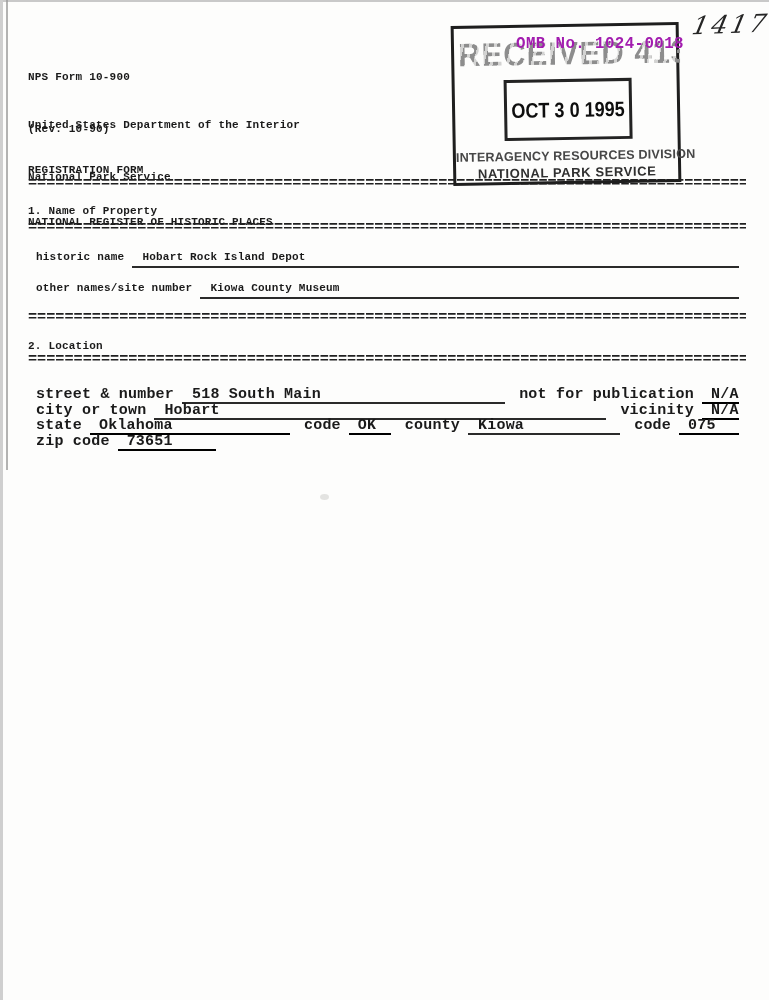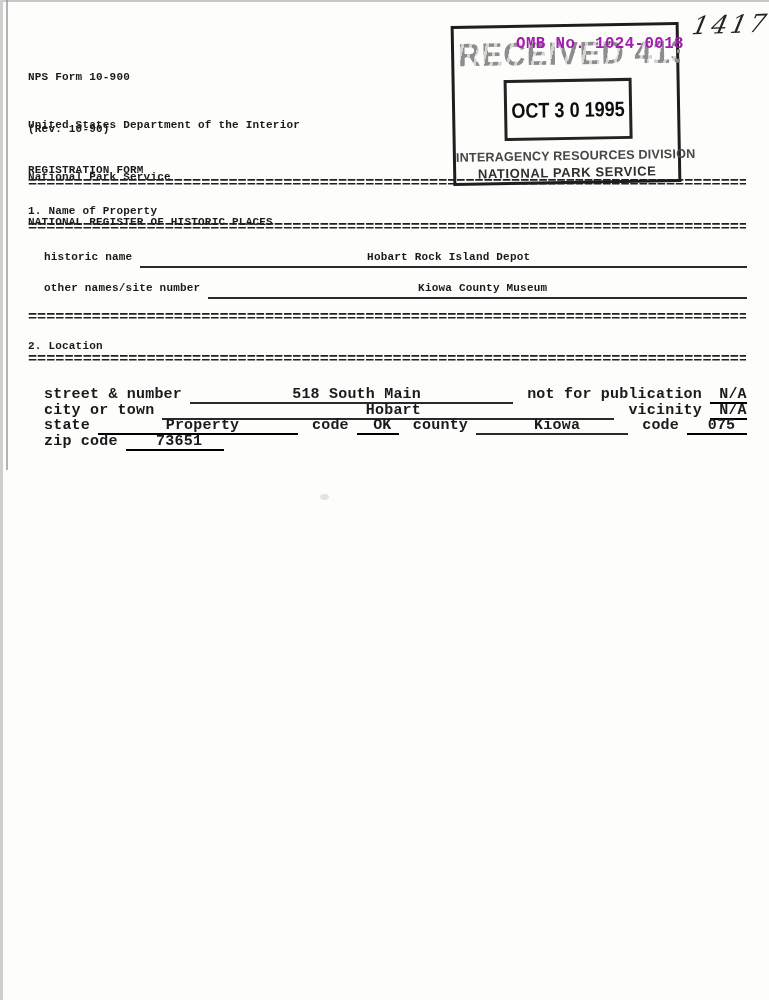--- a/index.html
+++ b/index.html
@@ -31,21 +31,21 @@
   #divider-1 { top: 176px; }
   #divider-2 { top: 220px; }
   #divider-3 { top: 310px; }
   #divider-4 { top: 352px; }
 
   .section-heading { position: absolute; left: 28px; }
   #heading-1 { top: 203px; }
   #heading-2 { top: 338px; }
 
   
-  .field-row { position: absolute; left: 44px; width: 703px; display: flex; align-items: baseline; text-align: center; }
+  .field-row { position: absolute; left: 36px; width: 703px; display: flex; align-items: baseline; }
   .field-row .label { flex: none; }
   .ufill { flex: 1; border-bottom: 2px solid #2a2a2a; padding-left: 10px; margin-left: 8px; white-space: pre; }
   .ufix  { flex: none; border-bottom: 2px solid #000000; padding-left: 9px; margin-left: 8px; white-space: pre; }
   .gap-label { margin-left: 14px; flex: none; }
 
   #row-historic { top: 249px; }
   #row-othernames { top: 280px; }
 
   .loc-row { height: 15.3px; font-size: 15px; line-height: 15.3px; }
   #row-street { top: 387px; }
@@ -168,21 +168,21 @@
 
 <div class="mono field-row loc-row" id="row-city">
   <span class="label">city or town</span>
   <span class="ufill">Hobart</span>
   <span class="gap-label">vicinity</span>
   <span class="ufix u-na">N/A</span>
 </div>
 
 <div class="mono field-row loc-row" id="row-state">
   <span class="label">state</span>
-  <span class="ufix u-state">Property</span>
+  <span class="ufix u-state">Oklahoma</span>
   <span class="gap-label">code</span>
   <span class="ufix u-code1">OK</span>
   <span class="gap-label">county</span>
   <span class="ufill u-kiowa">Kiowa</span>
   <span class="gap-label">code</span>
   <span class="ufix u-code2">075</span>
 </div>
 
 <div class="mono field-row loc-row" id="row-zip">
   <span class="label">zip code</span>

